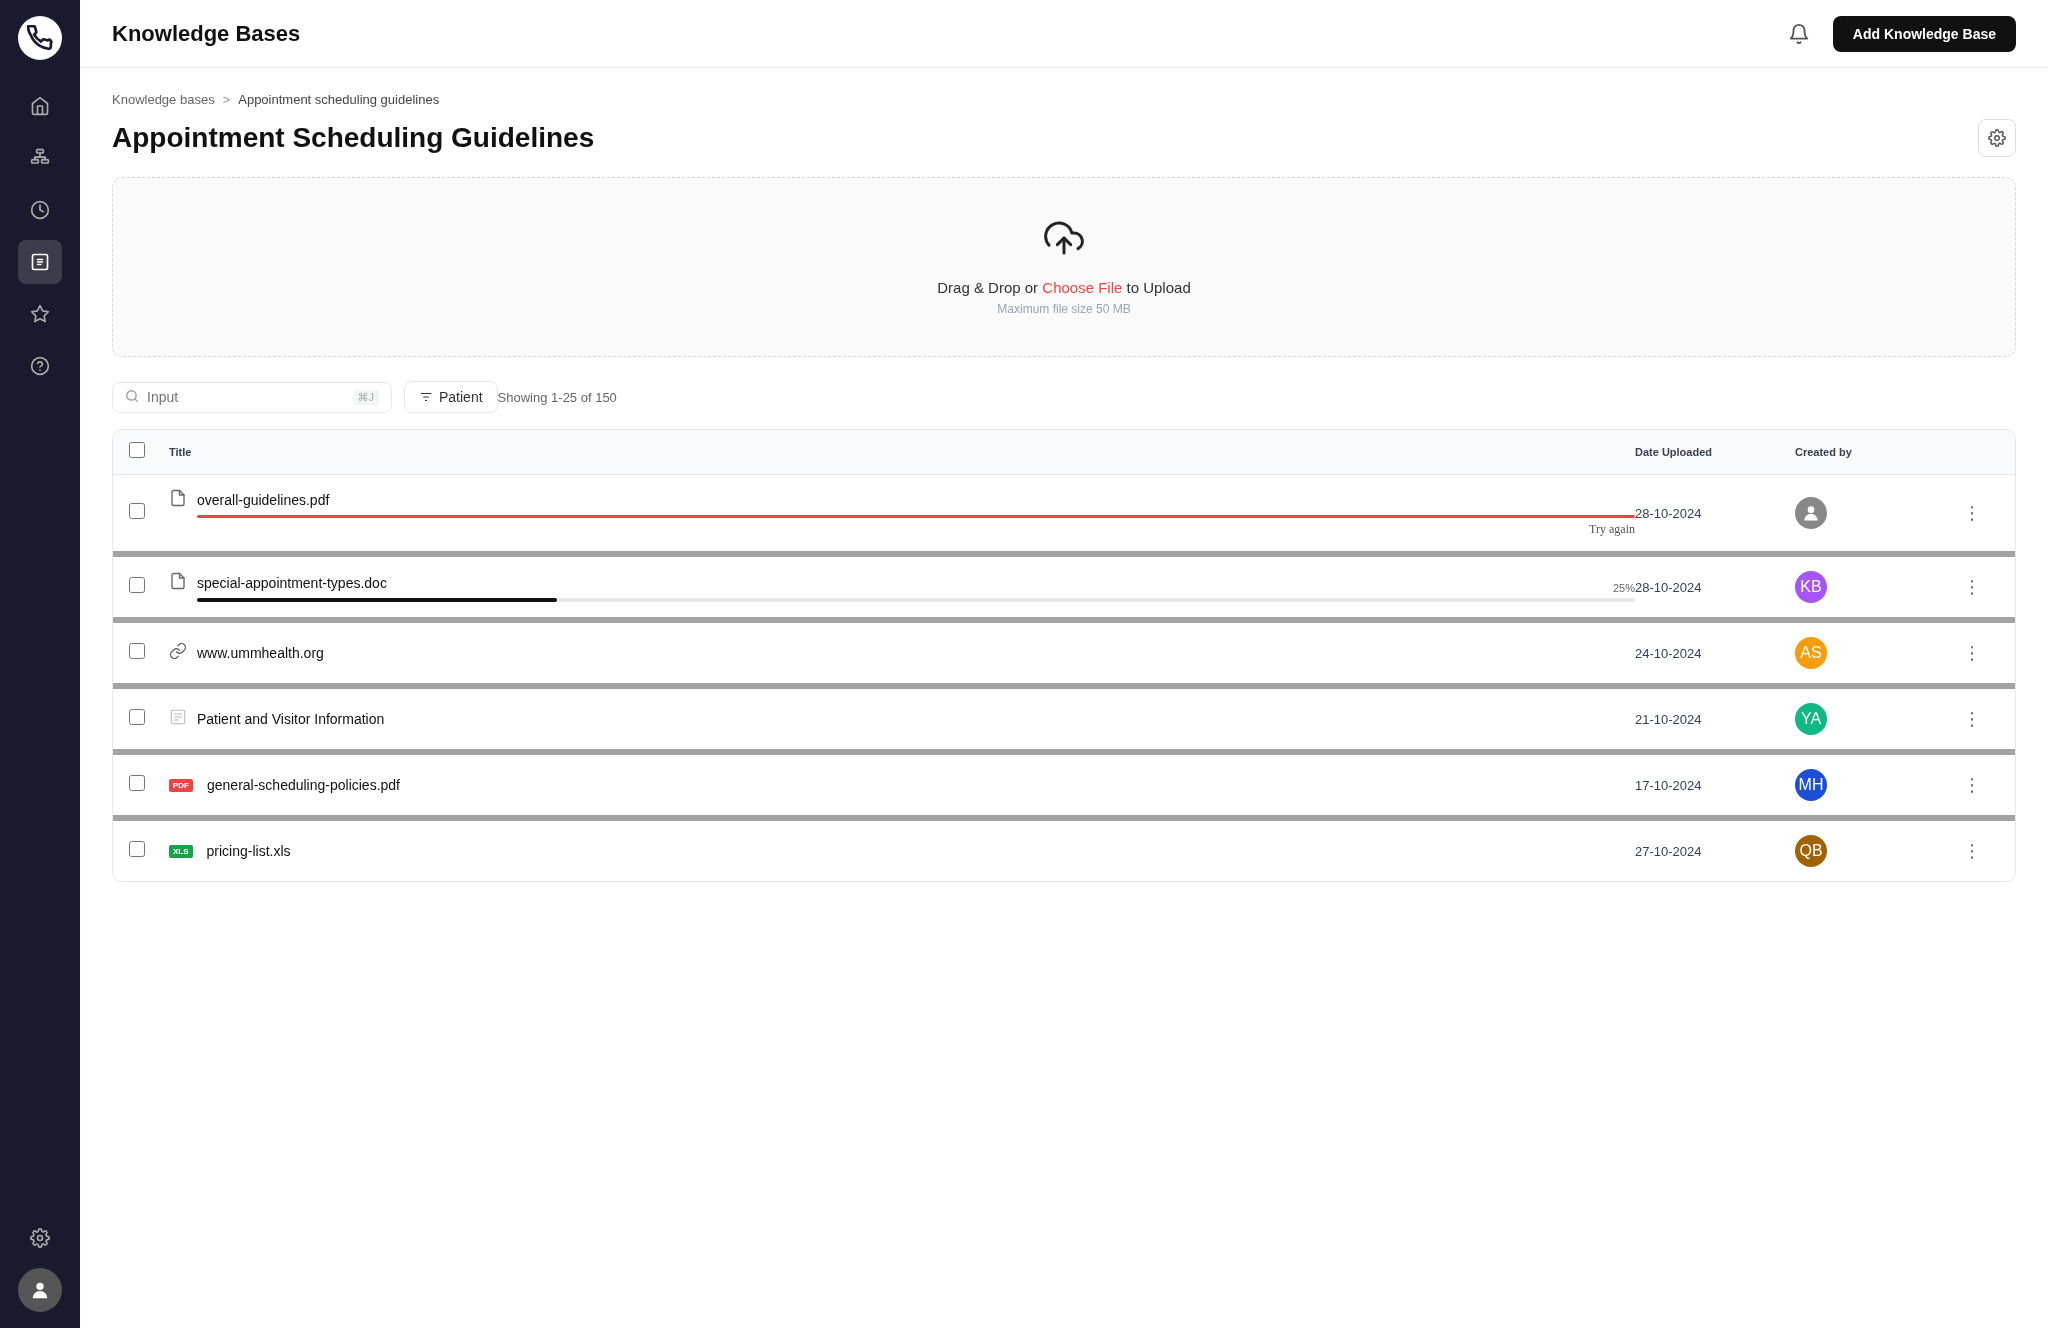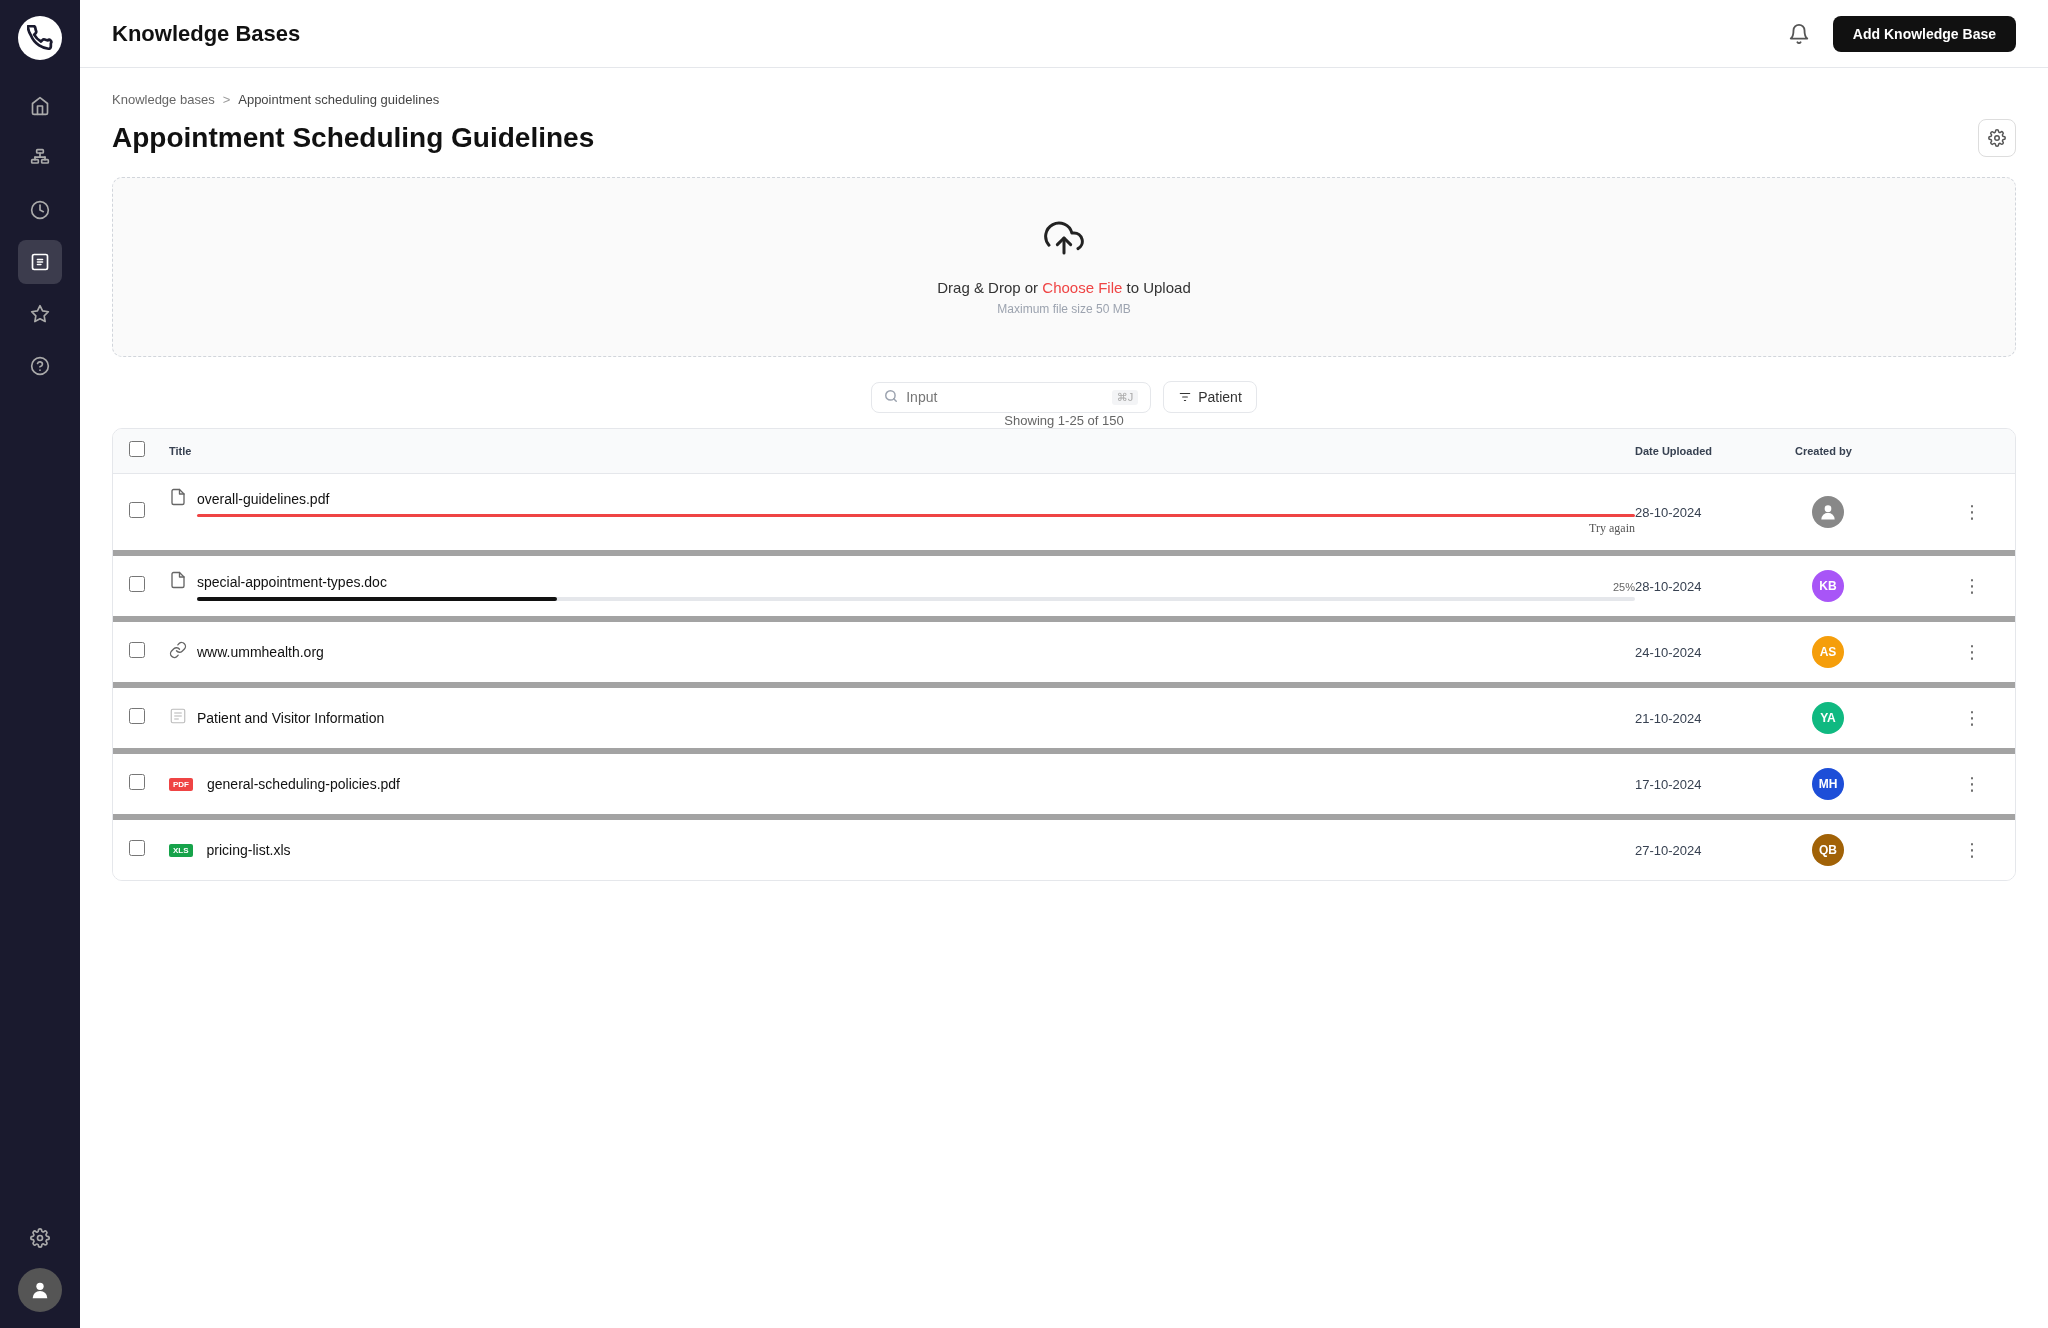--- a/index.html
+++ b/index.html
@@ -123,21 +123,21 @@
       margin-bottom: 24px;
       background: #fafafa;
     }
     .upload-icon { font-size: 36px; color: #333; margin-bottom: 12px; }
     .upload-text { font-size: 15px; color: #333; font-weight: 500; }
     .upload-subtext { font-size: 12px; color: #9ca3af; margin-top: 6px; }
 
     
     .toolbar {
       display: flex; align-items: center; justify-content: flex-start;
-      flex-direction: column;
+      margin-bottom: 16px;
     }
     .search-group {
       display: flex; align-items: center;
       border: 1px solid #e5e7eb;
       border-radius: 8px;
       padding: 6px 12px;
       gap: 8px;
       background: #fff;
       width: 280px;
     }
@@ -185,21 +185,21 @@
     .progress-label { font-size: 11px; color: #666; position: absolute; right: 0; top: -16px; }
     .error-bar { height: 3px; background: #ef4444; border-radius: 2px; margin-left: 28px; }
     .try-again-row { display: flex; align-items: flex-end; gap: 8px; margin-left: 28px; font-family: Liberation Serif, serif; }
     .try-again-text { font-size: 12px; color: #666; }
     .date-cell { font-size: 13px; color: #374151; }
     .creator-cell { display: flex; align-items: center; gap: 12px; }
     .avatar-circle {
       width: 32px; height: 32px;
       border-radius: 50%;
       display: flex; align-items: center; justify-content: center;
-      font-size: 12px; font-weight: 700; margin-left: 17px;
+      font-size: 16px; font-weight: 400;
     }
     .more-btn {
       background: none; border: none; cursor: pointer;
       font-size: 18px; color: #666; padding: 4px 8px;
     }
   </style>
 </head>
 <body>
 
 <div class="sidebar">

